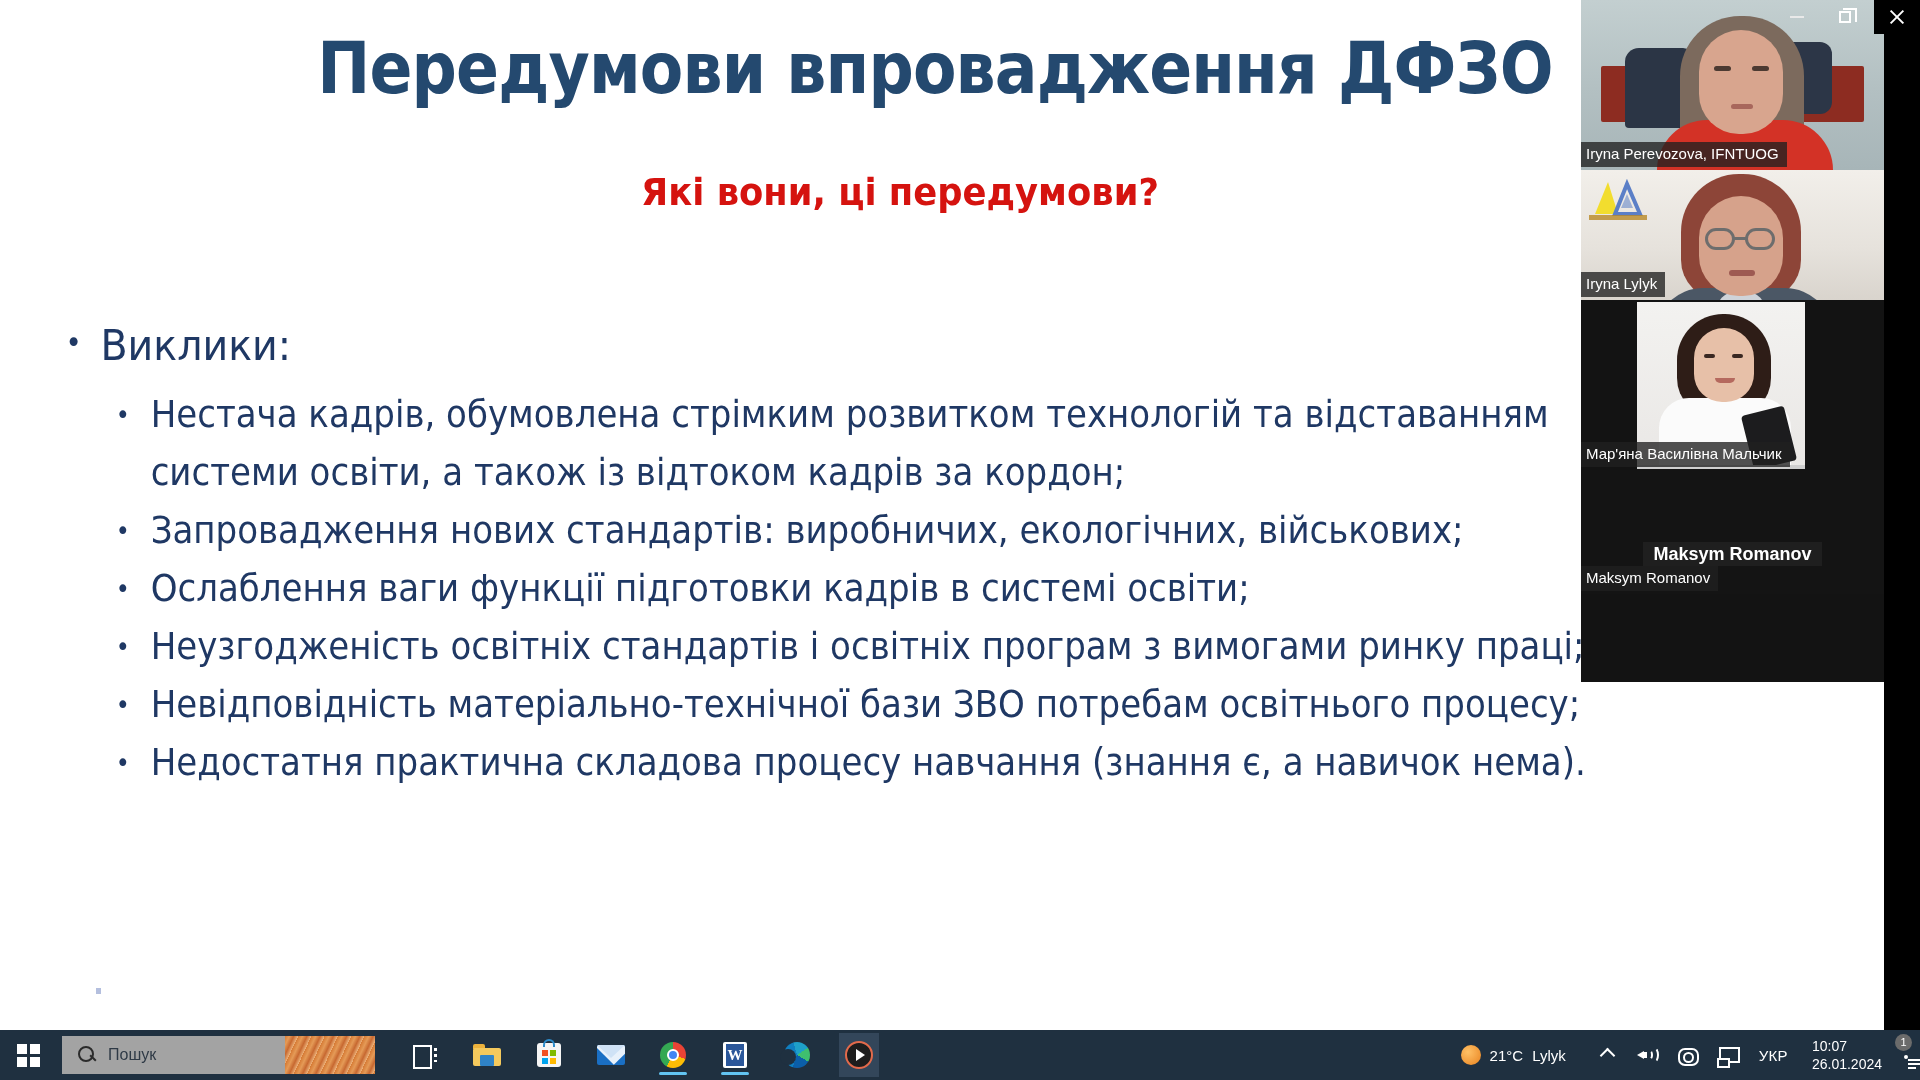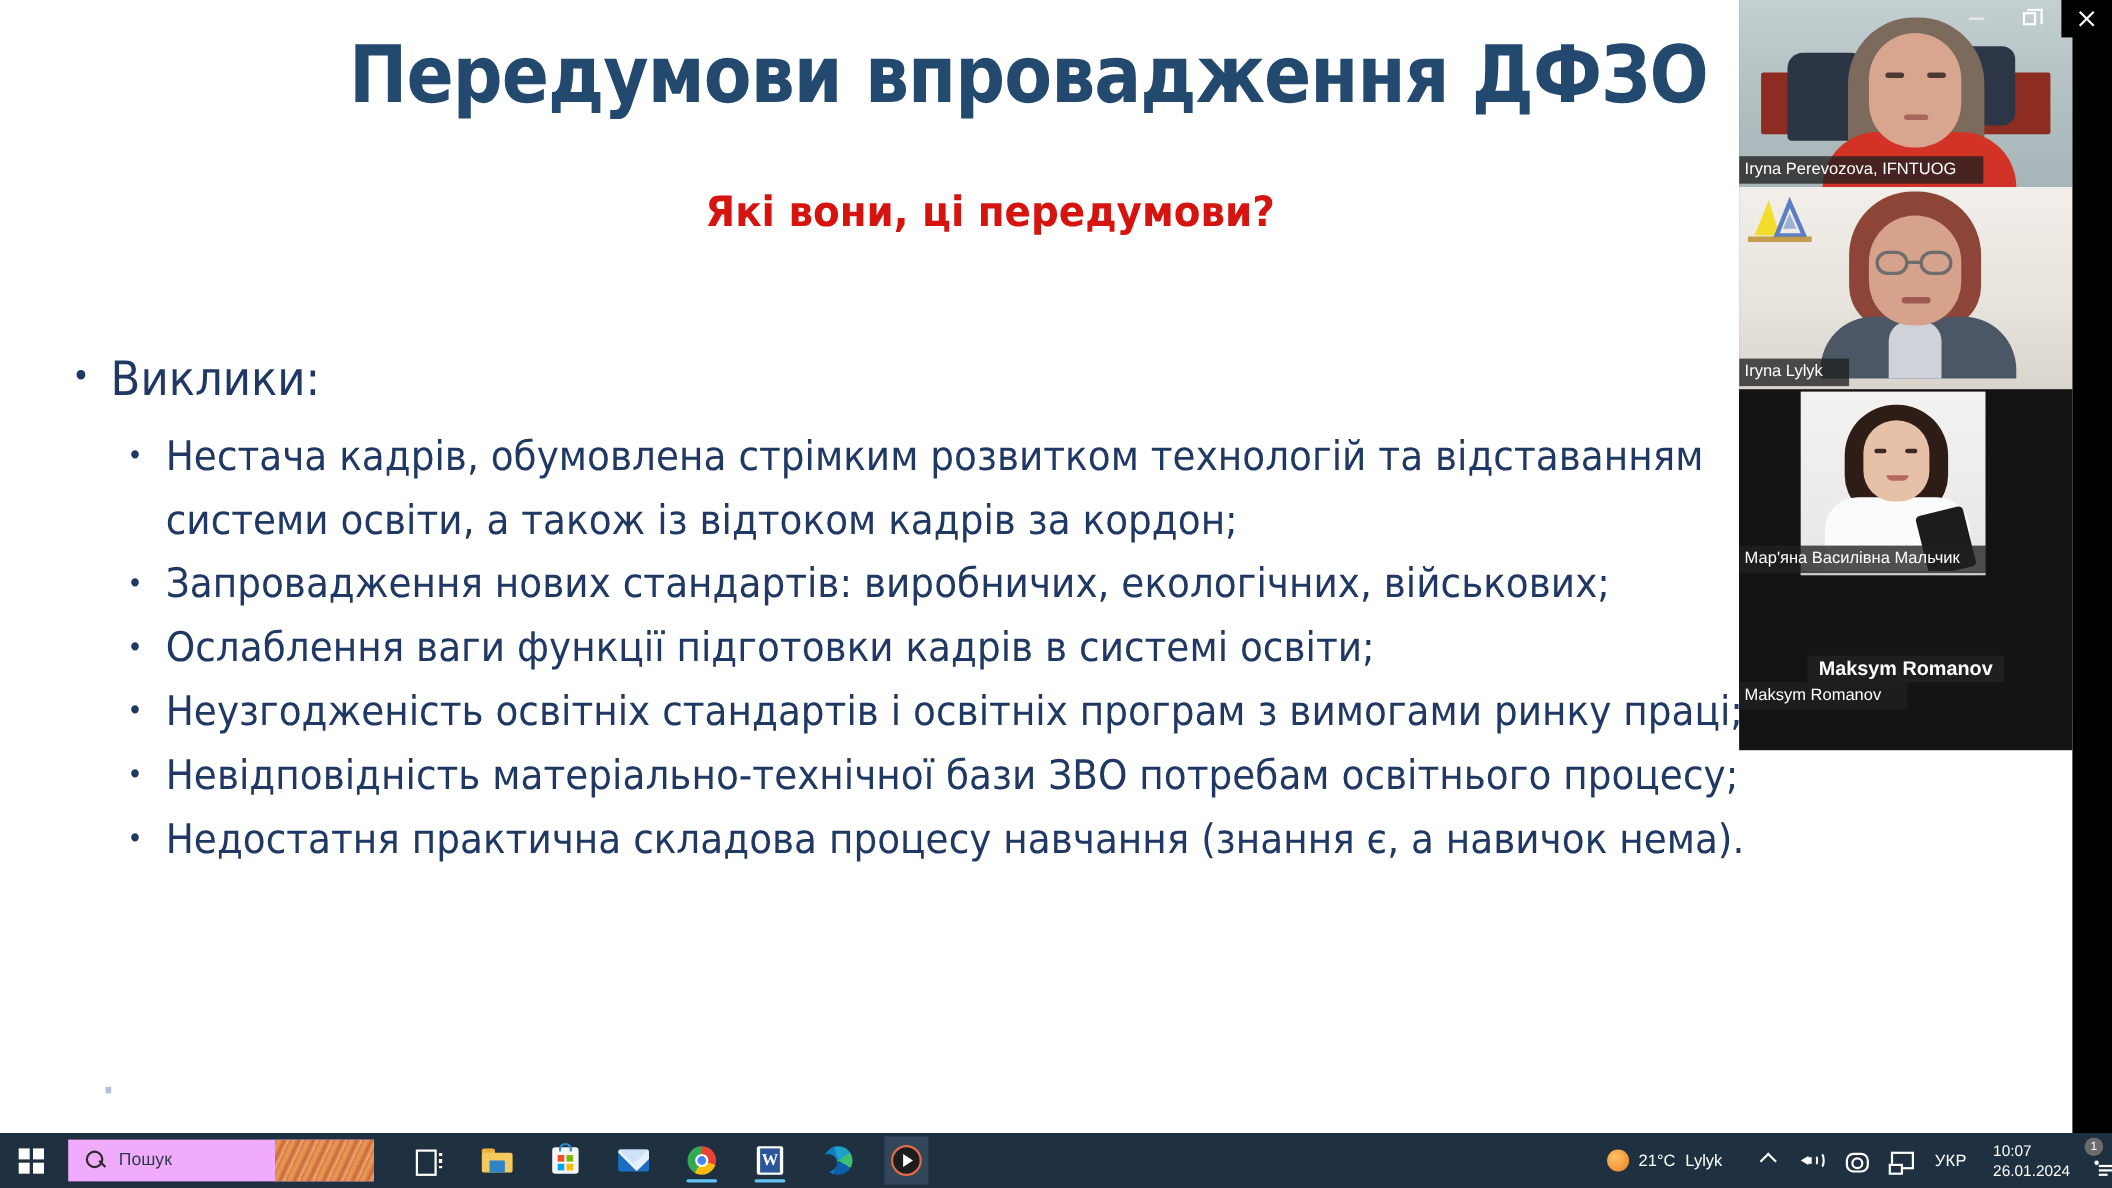--- a/index.html
+++ b/index.html
@@ -96,21 +96,21 @@
     background:#131313;
     overflow:hidden;
   }
   .tile { position:relative; width:303px; overflow:hidden; }
   .tile-name {
     position:absolute; left:0; bottom:3px;
     background:rgba(32,32,32,.78);
     color:#ffffff;
     font-size:15px;
     line-height:22px;
-    padding:1px 24px 2px 5px;
+    padding:1px 8px 2px 5px;
     white-space:nowrap;
     font-family:"Liberation Sans", sans-serif;
   }
 
   
   .tile1 { height:170px; background:linear-gradient(180deg,#b9c6c7 0%,#aebbbd 40%,#9fadb0 100%); }
   .t1-wall { position:absolute; inset:0; background:
       linear-gradient(180deg,#c3cfd0 0%,#b3c0c2 52%,#a7b5b8 100%); }
   .t1-deskred { position:absolute; left:20px; top:66px; width:263px; height:56px;
       background:#8d2c21; border-radius:2px; }
@@ -127,21 +127,21 @@
   .t1-eye-r { position:absolute; left:171px; top:66px; width:17px; height:5px;
       background:#4c3a32; border-radius:3px; }
   .t1-mouth { position:absolute; left:150px; top:104px; width:22px; height:5px;
       background:#a8675c; border-radius:3px; }
   .t1-body { position:absolute; left:76px; top:120px; width:176px; height:54px;
       background:#d33226; border-radius:50px 50px 0 0; }
   .t1-neck { position:absolute; left:140px; top:118px; width:40px; height:22px;
       background:#cc9279; }
 
   
-  .tile2 { height:184px; background:#dedad4; }
+  .tile2 { height:130px; background:#dedad4; }
   .t2-bg { position:absolute; inset:0; background:
       linear-gradient(180deg,#f2efea 0%,#e6e2dc 60%,#d9d4cd 100%); }
   .t2-logo { position:absolute; left:10px; top:8px; width:52px; height:38px; }
   .t2-logotxt { position:absolute; left:8px; top:45px; width:58px; height:5px;
       background:#b98a27; opacity:.8; }
   .t2-hair { position:absolute; left:100px; top:4px; width:120px; height:126px;
       background:#8d4538; border-radius:58px 58px 40px 40px; }
   .t2-face { position:absolute; left:118px; top:26px; width:84px; height:100px;
       background:#d6a28b; border-radius:42px 42px 40px 40px; }
   .t2-glass-l { position:absolute; left:124px; top:58px; width:30px; height:22px;
@@ -227,21 +227,21 @@
     display:flex; align-items:center;
   }
   .tb-start {
     width:56px; height:50px; display:flex; align-items:center; justify-content:center;
   }
   .win-logo { display:grid; grid-template-columns:10px 10px; grid-template-rows:10px 10px;
     gap:3px; }
   .win-logo i { background:#ffffff; display:block; }
   .tb-search {
     position:relative; margin-left:6px;
-    width:278px; height:38px; background:#f0abfc;
+    width:313px; height:38px; background:#a3a3a3;
     display:flex; align-items:center; overflow:hidden;
   }
   .tb-search .srch-ico { margin-left:16px; width:18px; height:18px; position:relative; }
   .tb-search .srch-ico::before {
     content:""; position:absolute; left:0; top:0;
     width:12px; height:12px; border:2px solid #2b2b2b; border-radius:50%;
   }
   .tb-search .srch-ico::after {
     content:""; position:absolute; left:11px; top:11px;
     width:8px; height:2px; background:#2b2b2b; transform:rotate(45deg);

